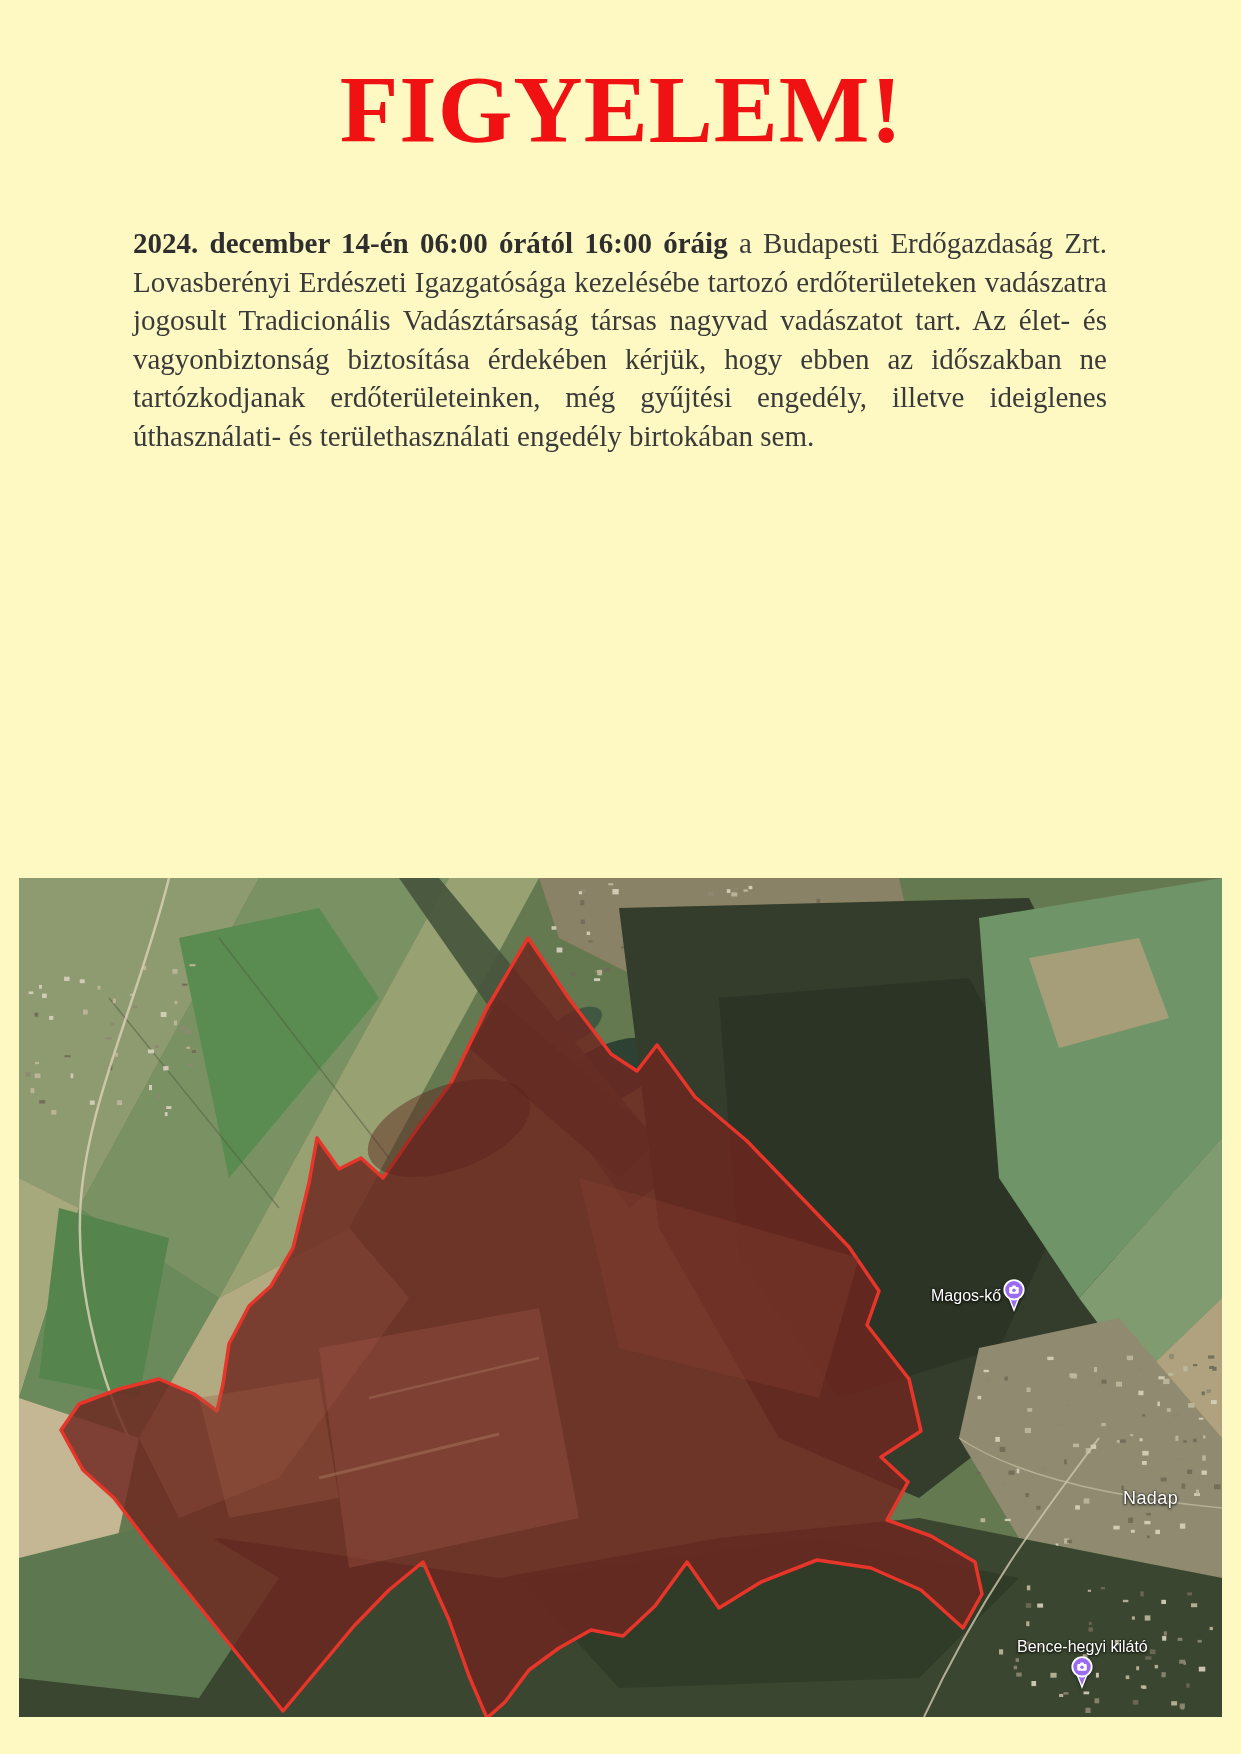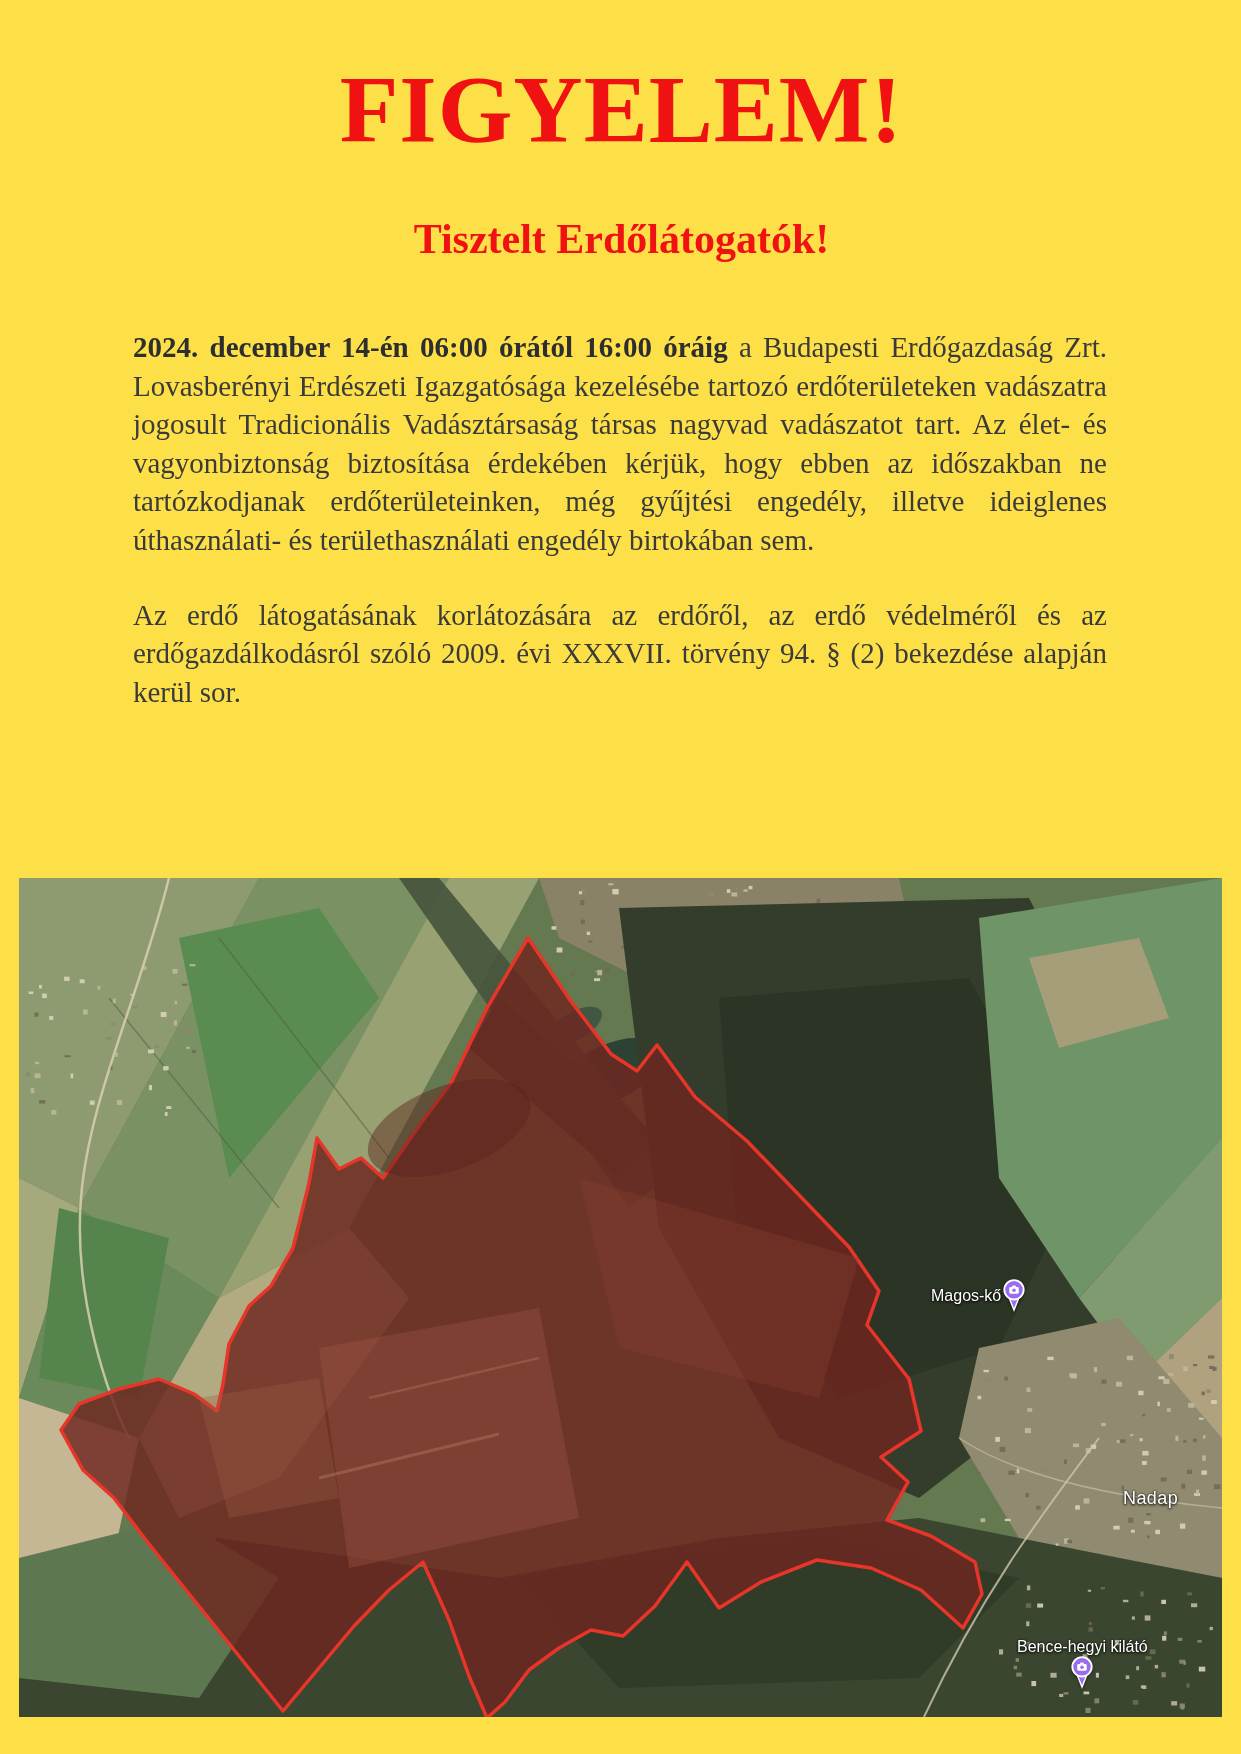--- a/index.html
+++ b/index.html
@@ -1,16 +1,16 @@
 <!DOCTYPE html>
 <html><head>
 <meta charset="utf-8">
 <style>
   html,body{margin:0;padding:0;background:#888;}
-  .page{position:relative;width:1241px;height:1754px;background:#fde047;margin:0 auto;overflow:hidden;
+  .page{position:relative;width:1241px;height:1754px;background:#fef9c3;margin:0 auto;overflow:hidden;
         font-family:"Liberation Serif",serif;}
   .content{position:absolute;left:133px;top:0;width:977px;}
   .title{margin:62px 0 0 0;text-align:center;color:#f01212;font-size:96px;font-weight:bold;
          line-height:1.0;letter-spacing:1px;}
   .subtitle{margin:58px 0 0 0;text-align:center;color:#f01212;font-size:42px;font-weight:bold;line-height:1.1;}
   .body-par{margin:66px 3px 0 0;font-size:29px;line-height:1.33;color:#3a3a3a;text-align:justify;}
   .body-par.second{margin-top:36px;}
   .body-par b{color:#2e2e2e;}
   .map{position:absolute;left:19px;top:878px;width:1203px;height:839px;overflow:hidden;background:#64794f;}
   .map svg.base{position:absolute;left:0;top:0;width:100%;height:100%;display:block;}
@@ -21,23 +21,21 @@
   #label-nadap{left:1104px;top:610px;font-size:18px;letter-spacing:.4px;}
   #label-bence{left:998px;top:760px;flex-direction:column;}
   .pin{display:block;filter:drop-shadow(0 1px 1.5px rgba(0,0,0,.5));}
 </style>
 </head>
 <body>
 
 <div class="page">
   <div class="content">
     <h1 class="title">FIGYELEM!</h1>
-    <h2 class="subtitle">Tisztelt Erdőlátogatók!</h2>
     <p class="body-par"><b>2024. december 14-én 06:00 órától 16:00 óráig</b><span> a Budapesti Erdőgazdaság Zrt. Lovasberényi Erdészeti Igazgatósága kezelésébe tartozó erdőterületeken vadászatra jogosult Tradicionális Vadásztársaság társas nagyvad vadászatot tart. Az élet- és vagyonbiztonság biztosítása érdekében kérjük, hogy ebben az időszakban ne tartózkodjanak erdőterületeinken, még gyűjtési engedély, illetve ideiglenes úthasználati- és területhasználati engedély birtokában sem.</span></p>
-    <p class="body-par second">Az erdő látogatásának korlátozására az erdőről, az erdő védelméről és az erdőgazdálkodásról szóló 2009. évi XXXVII. törvény 94. § (2) bekezdése alapján kerül sor.</p>
   </div>
 
   <div class="map">
     <svg class="base" viewBox="0 0 1203 839" preserveAspectRatio="none">
 
       <rect x="0" y="0" width="1203" height="839" fill="#64794f"></rect>
 
       <g>
         <polygon points="0,0 240,0 60,330 0,300" fill="#8e9a6f"></polygon>
         <polygon points="240,0 430,0 200,420 60,330" fill="#7a9263"></polygon>

